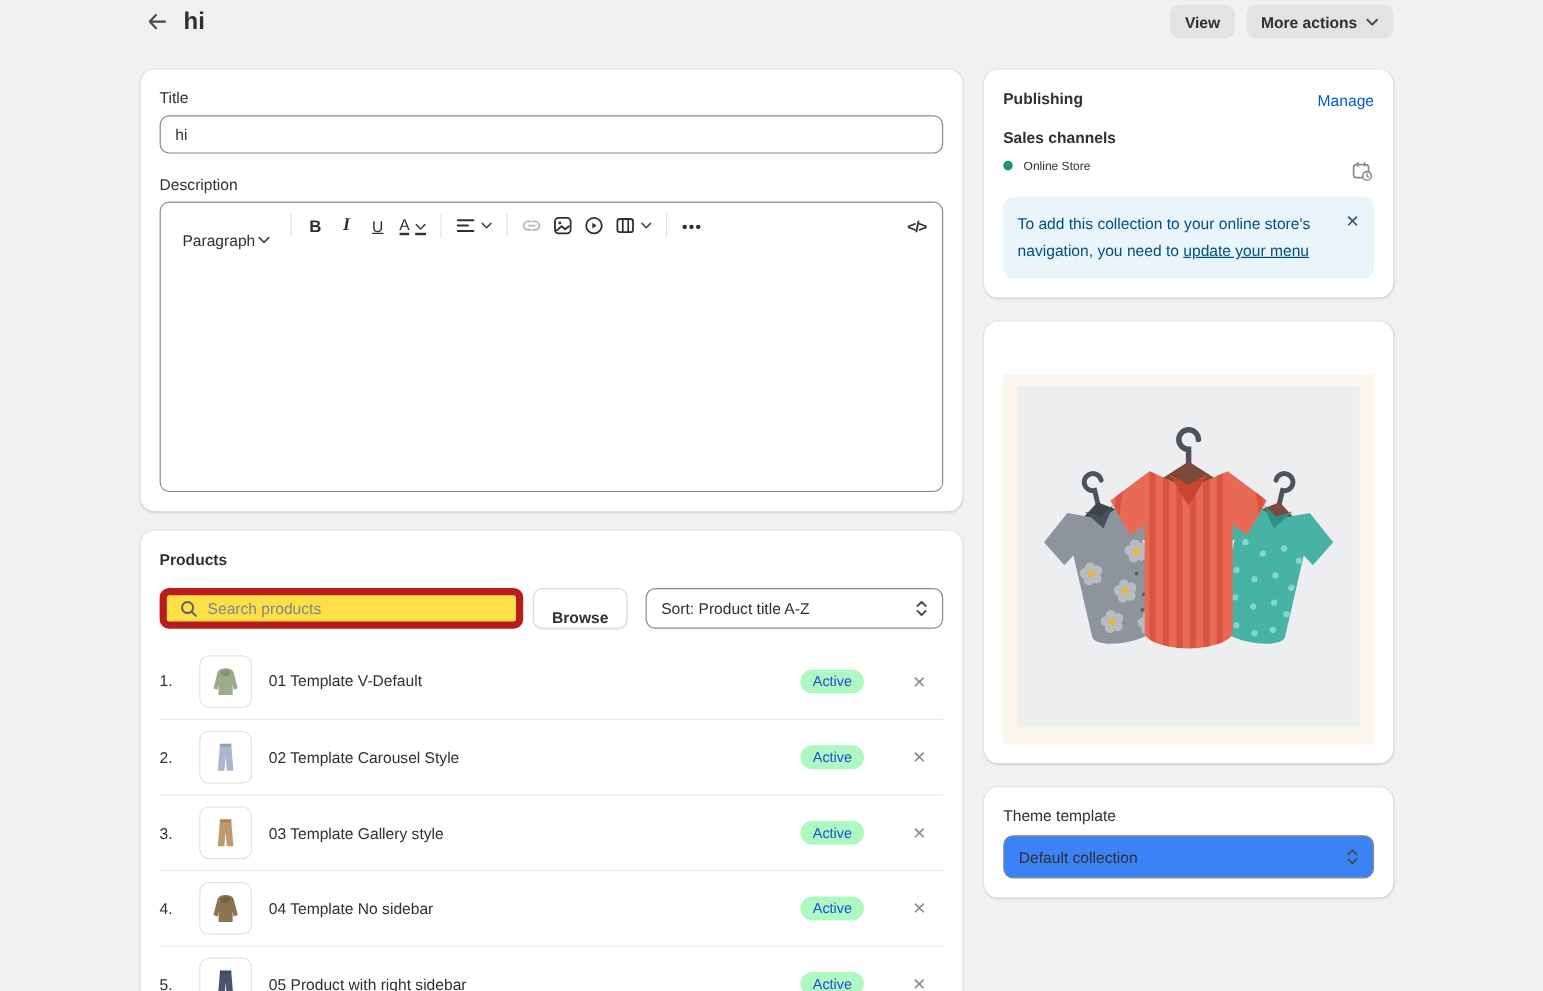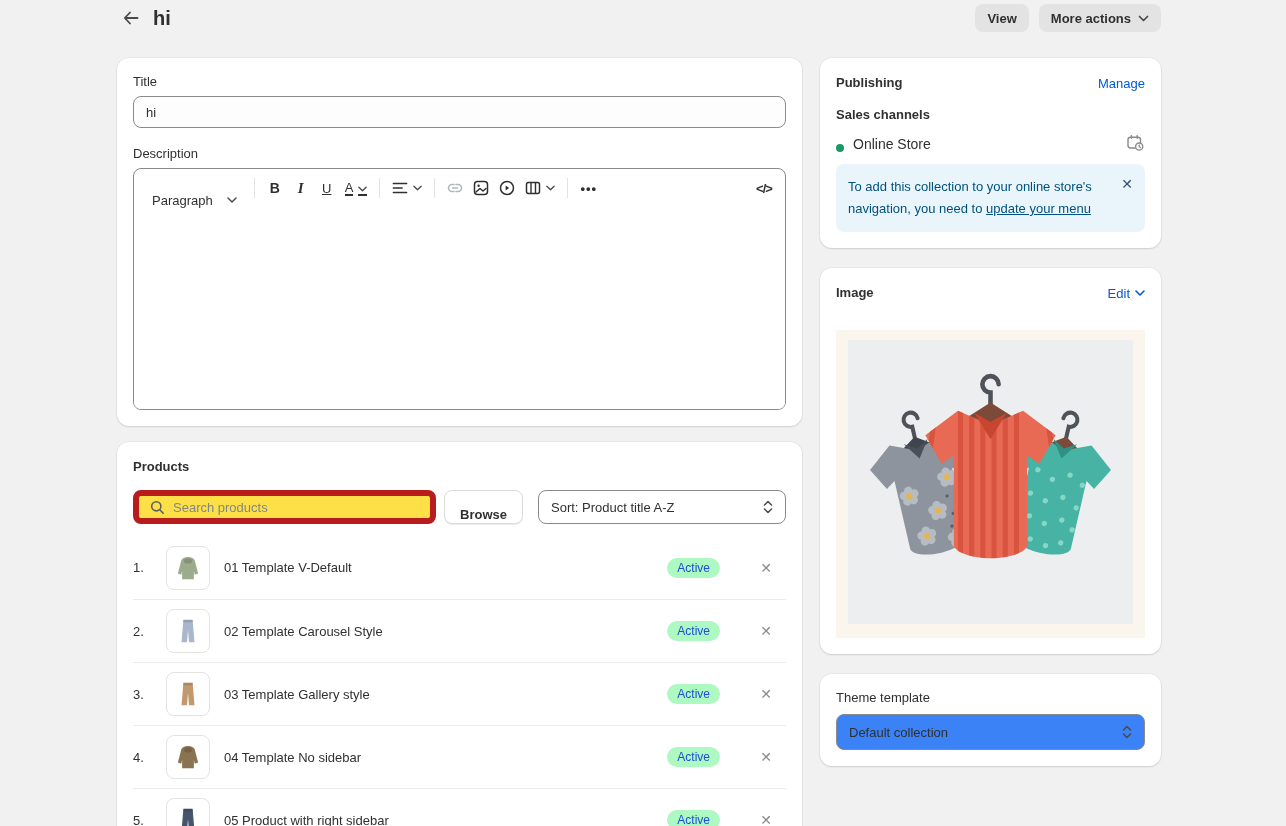--- a/index.html
+++ b/index.html
@@ -22,21 +22,21 @@
   .col-side { width:341px; flex:none; }
   .card { background:#fff; border-radius:12px; box-shadow:0 1px 2px rgba(31,33,36,.13), 0 0 0 1px rgba(0,0,0,.03); padding:16px; margin-bottom:16px; }
   .col-side .card { margin-bottom:20px; }
   
   .field-label { font-size:13px; line-height:16px; margin-bottom:6px; color:#303030; }
   .text-input { width:100%; height:32px; border:1px solid #8a8a8a; border-radius:8px; padding:0 12px; font-size:13px; font-family:inherit; background:#fdfdfd; color:#303030; }
   .desc-wrap { margin-top:18px; }
   .editor { border:1px solid #8a8a8a; border-radius:8px; overflow:hidden; background:#fff; }
   .editor-toolbar { display:flex; align-items:center; height:38px; padding:0 8px; }
   .tb-btn { display:inline-flex; align-items:center; justify-content:center; gap:5px; min-width:26px; height:26px; padding:0 5px; border:none; background:transparent; border-radius:6px; font-size:13px; color:#303030; cursor:pointer; font-family:inherit; }
-  .tb-paragraph { padding:0 10px; gap:14px;margin-top:24px; }
+  .tb-paragraph { padding:0 10px; gap:2px;margin-top:24px; }
   .tb-divider { width:1px; height:20px; background:#e3e3e3; margin:0 7px; flex:none; }
   .tb-spacer { flex:1; }
   .tb-bold { font-weight:800; font-size:14px; }
   .tb-italic { font-style:italic; font-weight:600; font-family:"Liberation Serif", serif; font-size:15px; }
   .tb-underline span { text-decoration:underline; }
   .tb-color span { border-bottom:2px solid #303030; line-height:13px; display:inline-block; }
   .tb-code { font-weight:600; letter-spacing:-1px; }
   .tb-dots { font-weight:700; letter-spacing:1px; }
   .editor-area { height:202px; background:#fff; }
   
@@ -52,21 +52,21 @@
   .row-index { width:33px; font-size:13px; color:#303030; }
   .thumb { width:44px; height:44px; border:1px solid #e3e3e3; border-radius:8px; background:#fff; display:flex; align-items:center; justify-content:center; margin-right:14px; flex:none; }
   .row-title { font-size:13px; }
   .badge { margin-left:auto; background:#aef8c2; color:#1d4ed8; font-size:12px; line-height:16px; border-radius:10px; padding:2px 10px; }
   .row-remove { border:none; background:transparent; color:#8a8a8a; font-size:14px; margin-left:32px; margin-right:6px; width:28px; height:28px; cursor:pointer; border-radius:6px; }
   
   .card-head { display:flex; justify-content:space-between; align-items:center; }
   .card-title { font-size:13px; font-weight:700; line-height:18px; }
   .link { color:#005bd3; font-size:13px; text-decoration:none; cursor:pointer; background:none; border:none; font-family:inherit; display:inline-flex; align-items:center; gap:5px; }
   .sub-title { font-size:13px; font-weight:700; margin-top:14px; line-height:18px; }
-  .channel-row { display:flex; align-items:flex-end; margin-top:10px; font-size:14px; }
+  .channel-row { display:flex; align-items:flex-start; margin-top:10px; font-size:10px; }
   .dot { width:8px; height:8px; border-radius:50%; background:#199867; margin-right:9px; flex:none; }
   .channel-icon-btn { margin-left:auto; border:none; background:transparent; cursor:pointer; display:flex; padding:0; }
   .banner { background:#eaf4fb; border-radius:8px; padding:12px; margin-top:12px; font-size:13px; line-height:22px; color:#00527c; display:flex; align-items:flex-start;gap:12px; }
   .banner-text { flex:1; }
   .banner a { color:#00527c; text-decoration:underline; }
   .banner-close { border:none; background:transparent; color:#33506b; font-size:14px; cursor:pointer; padding:0 0 0 8px; line-height:16px; }
   
   .image-frame { margin-top:28px; background:#faf6ee; padding:10px 12px 14px 12px; }
   .image-inner { background:#edeef0; height:284px; display:flex; align-items:center; justify-content:center; }
   .image-inner svg { width:100%; height:100%; }
@@ -335,31 +335,20 @@
       </div>
       <div class="banner">
         <span class="banner-text">
           <span>To add this collection to your online store's navigation, you need to </span><a>update your menu</a>
         </span>
         <button class="banner-close"><span>✕</span></button>
       </div>
     </div>
 
     <div class="card">
-      <div class="card-head">
-        <span class="card-title">Image</span>
-        <button class="link">
-          <span>Edit</span>
-          <span class="icon">
-            <svg width="10" height="6" viewBox="0 0 10 6">
-                <path d="M1 1 L5 5 L9 1" stroke="#005bd3" stroke-width="1.6" fill="none" stroke-linecap="round" stroke-linejoin="round"></path>
-              </svg>
-          </span>
-        </button>
-      </div>
       <div class="image-frame">
         <div class="image-inner">
           <svg viewBox="0 0 280 260" preserveAspectRatio="xMidYMid meet">
             <defs>
               <clipPath id="midClip">
                 <path d="M140 74 L108 60 L76 84 L92 112 L104 104 L104 192 C104 199 122 205 140 205 C158 205 176 199 176 192 L176 104 L188 112 L204 84 L172 60 Z"></path>
               </clipPath>
               <g id="flw">
                 <circle cx="0" cy="-5.5" r="4.2" fill="#b7bcc3"></circle>
                   <circle cx="5.2" cy="-1.7" r="4.2" fill="#b7bcc3"></circle>

